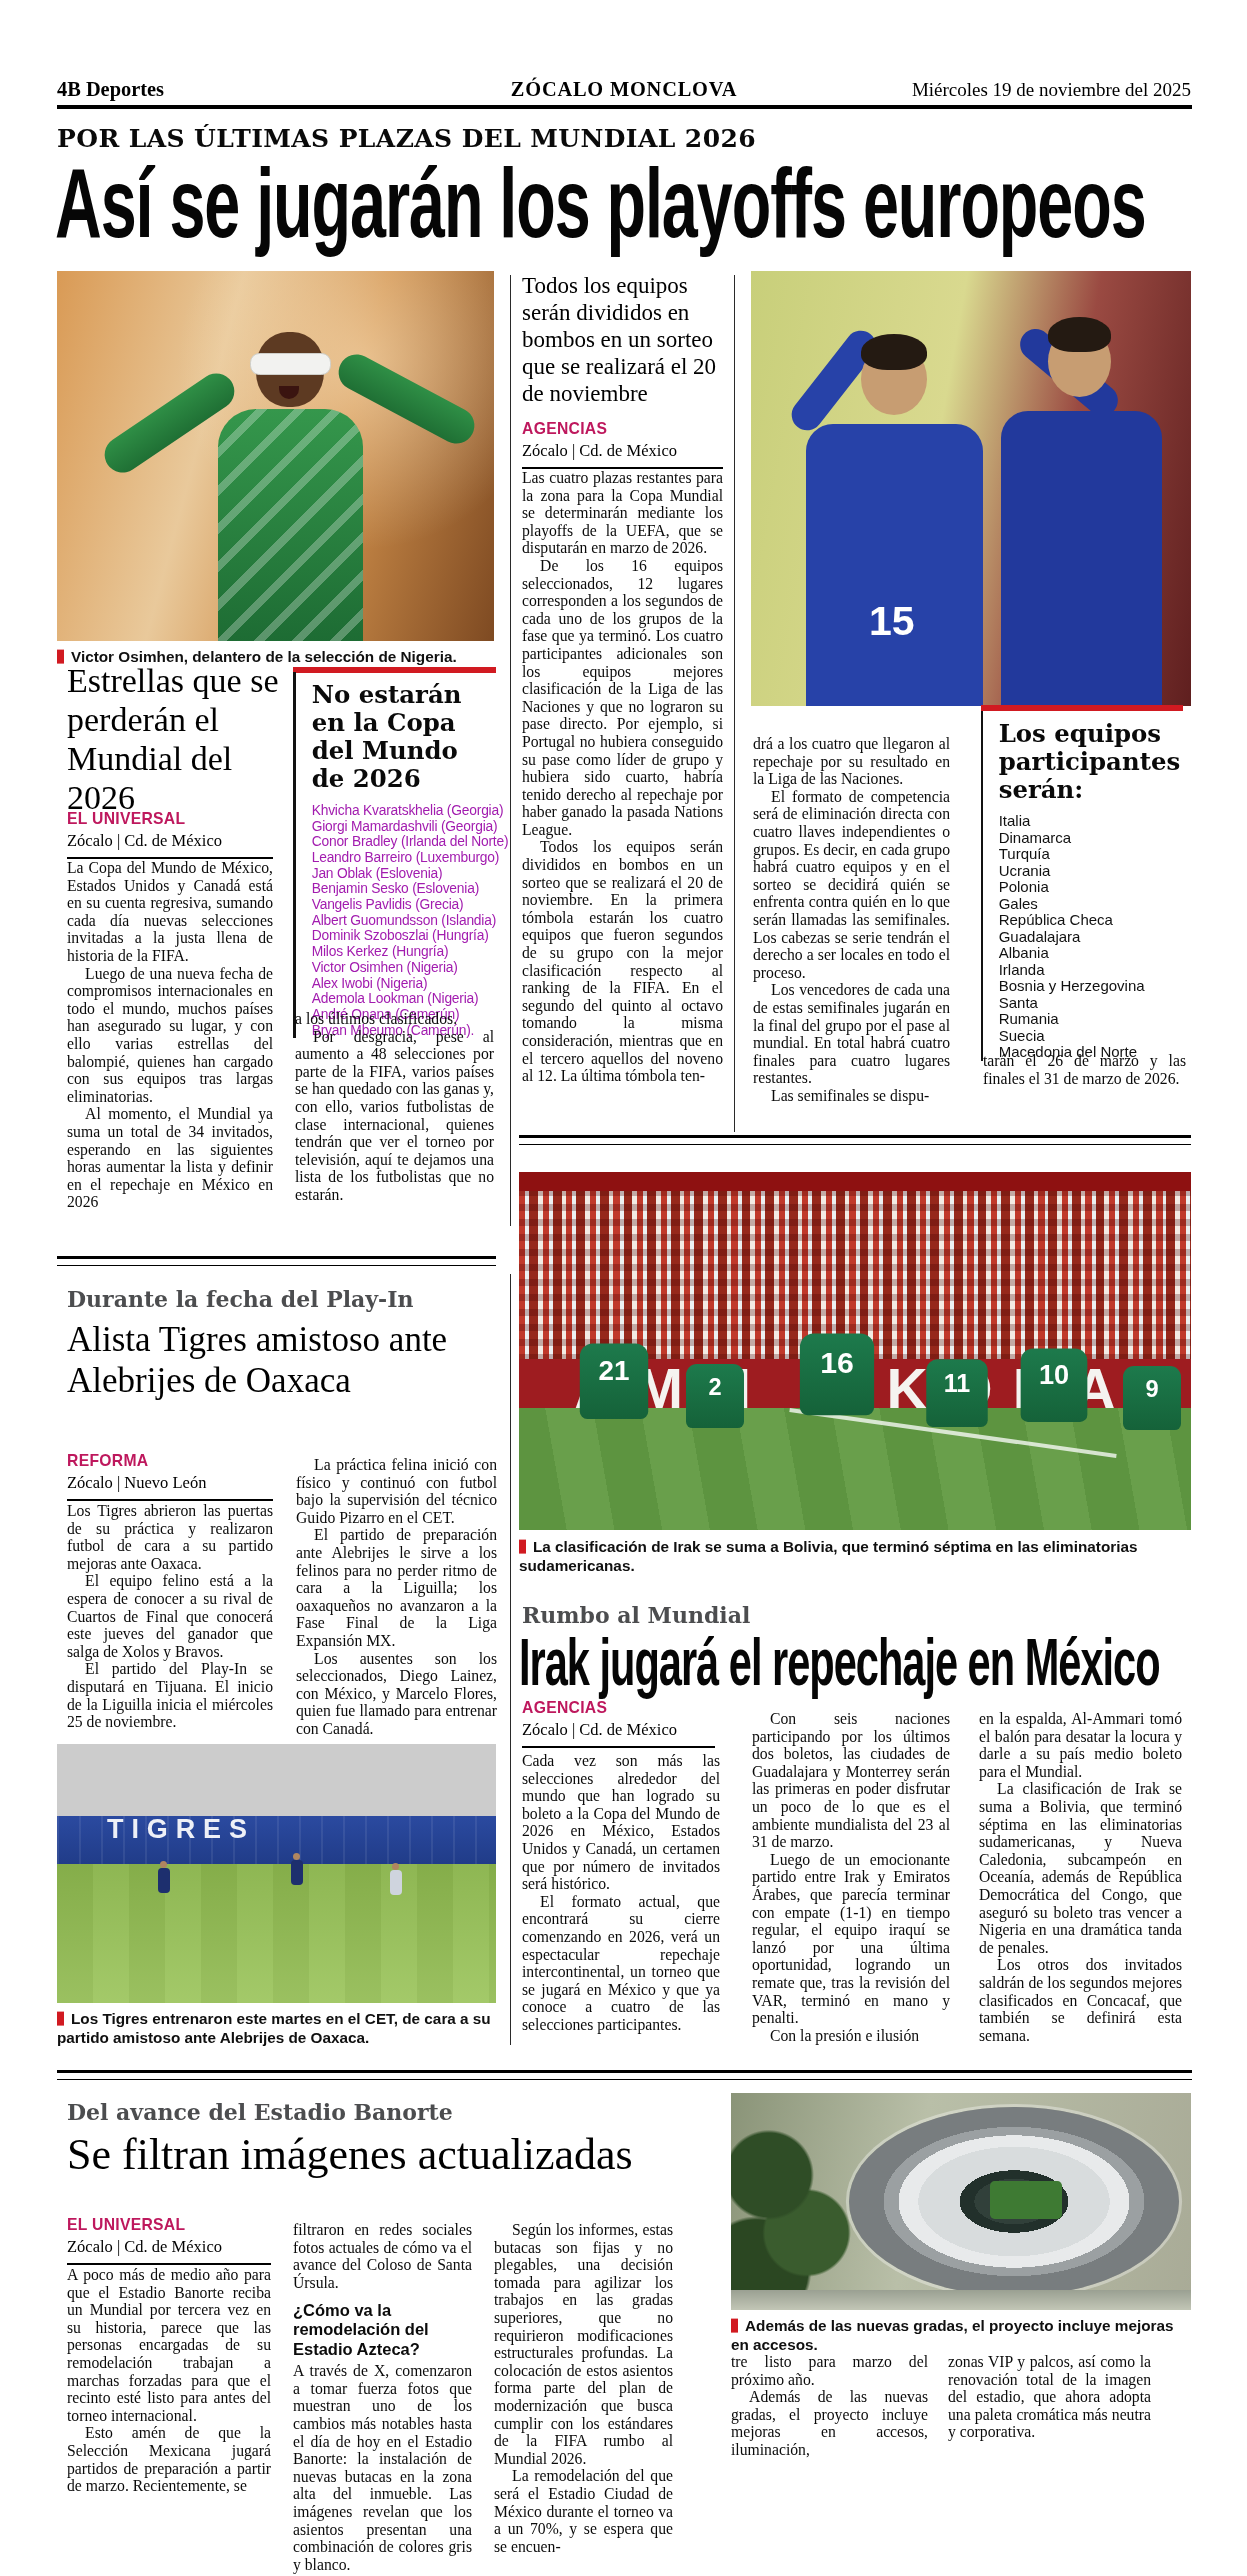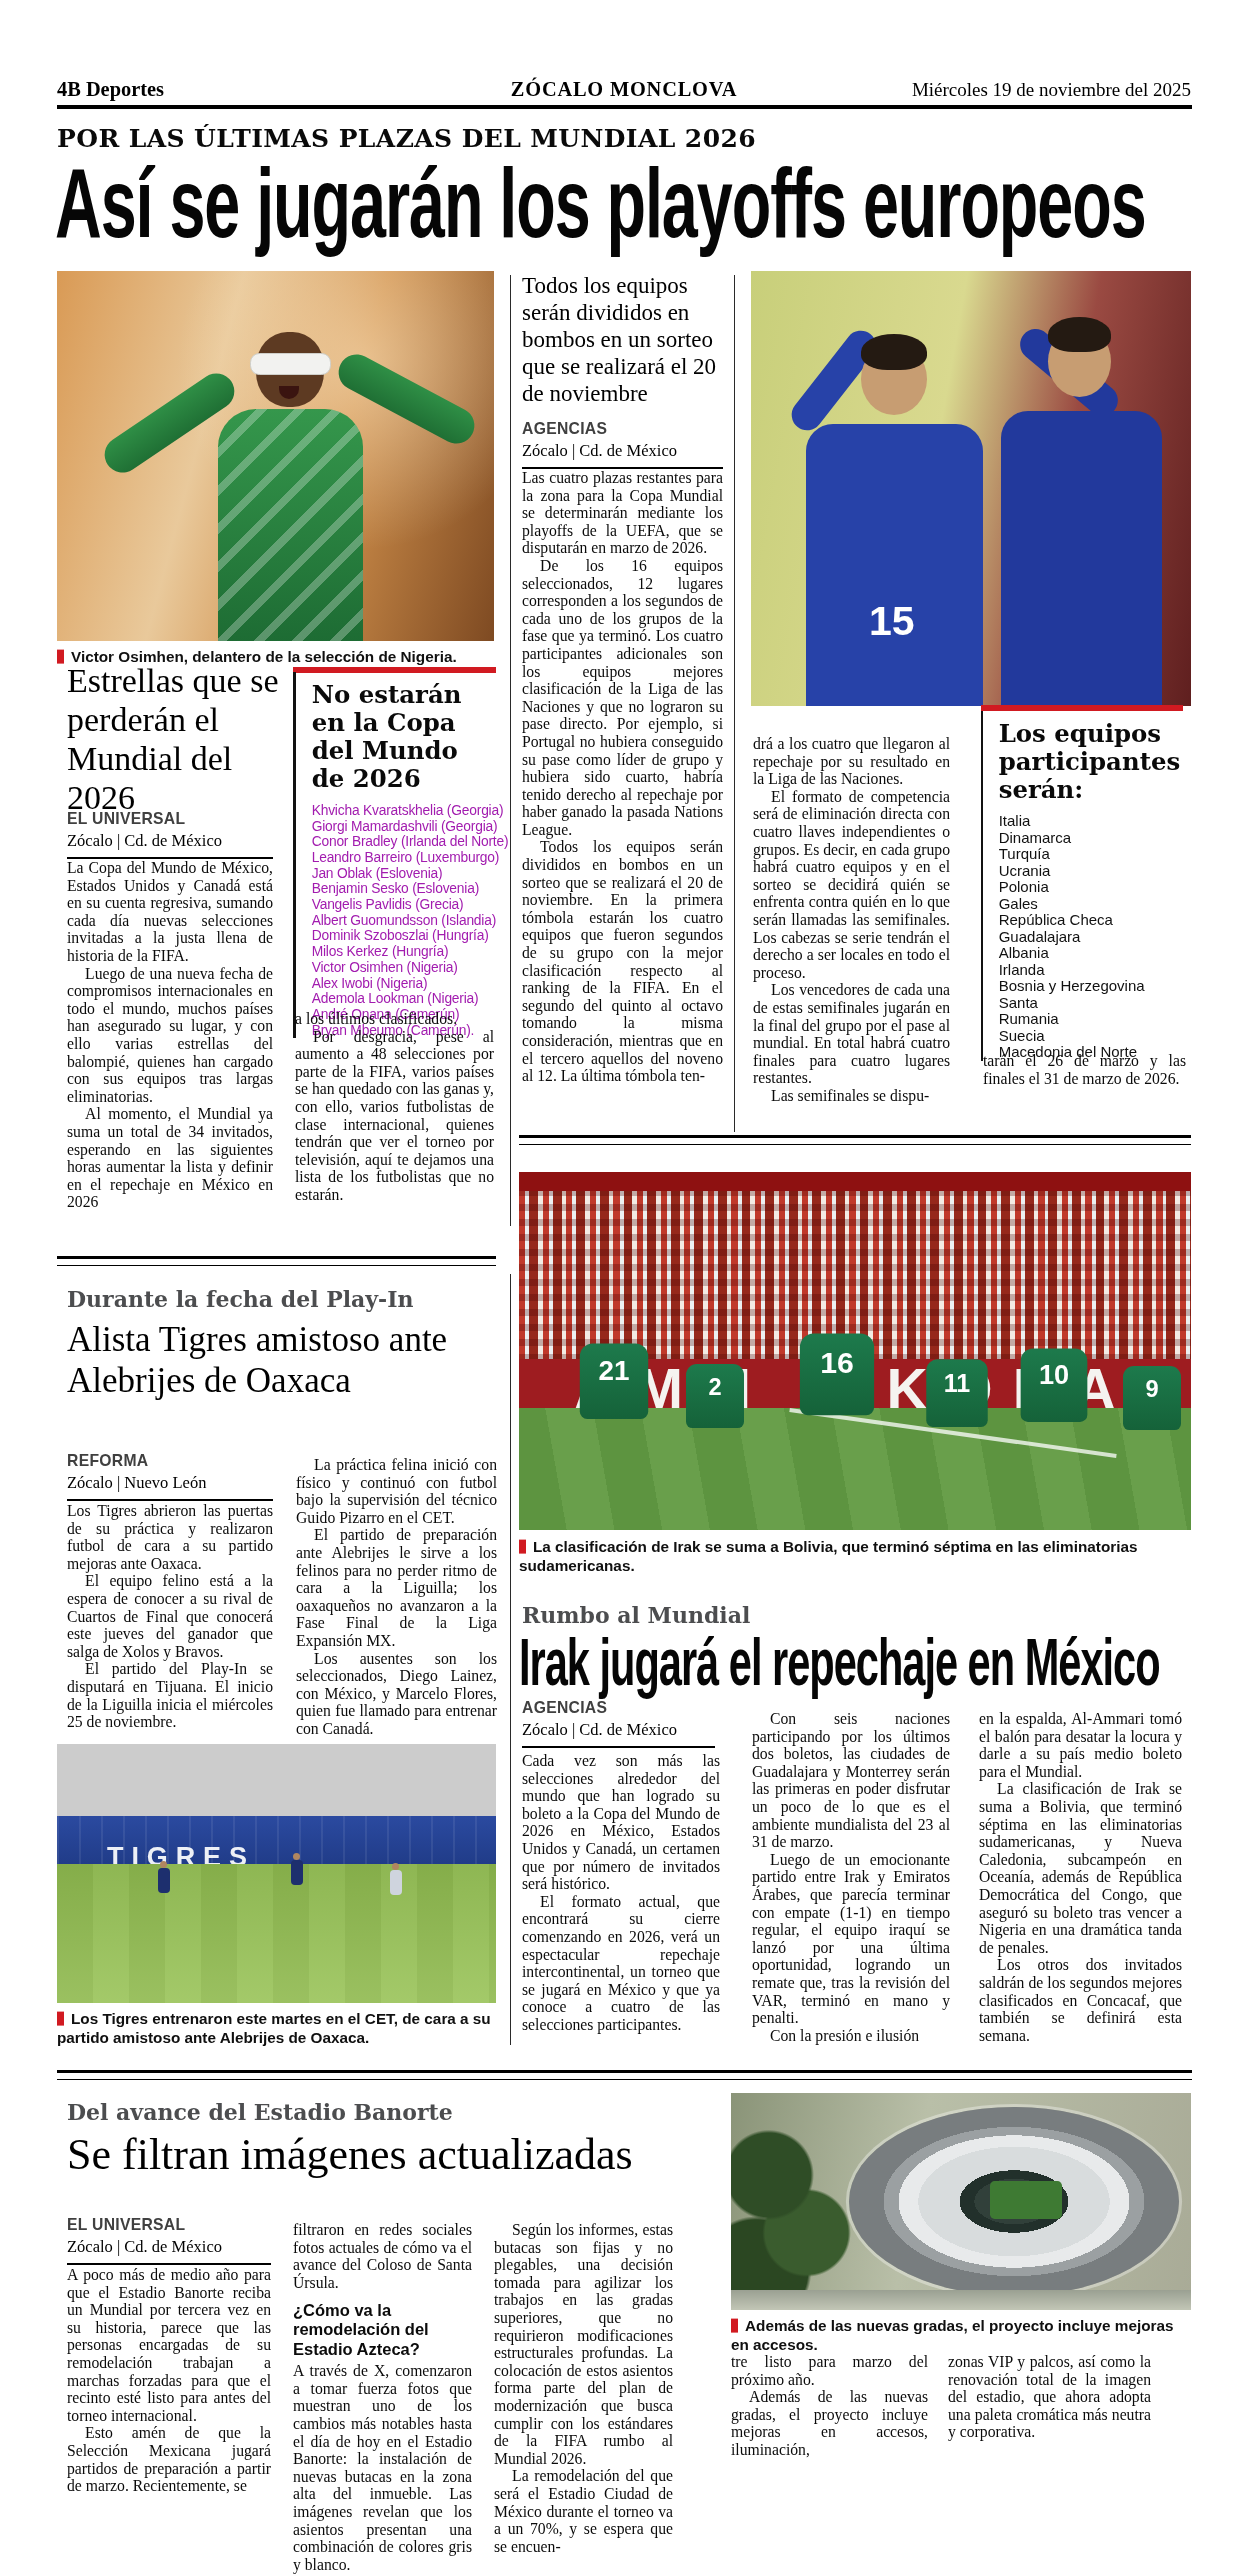--- a/index.html
+++ b/index.html
@@ -10,21 +10,21 @@
   .hdr-date{position:absolute;font:400 19px/1 "Liberation Serif",serif;color:#000;}
   .hdr-rule{position:absolute;background:#000;}
   
   .kicker-black{position:absolute;font:700 25px/1.05 "DejaVu Serif",serif;color:#0a0a0a;letter-spacing:0.4px;white-space:nowrap;}
   .kicker-gray{position:absolute;font:700 22px/1.05 "DejaVu Serif",serif;color:#4c4d4f;white-space:nowrap;}
   .mega{position:absolute;font-family:"Liberation Sans",sans-serif;font-weight:700;color:#060606;white-space:nowrap;}
   .squeeze{display:inline-block;transform-origin:0 62%;letter-spacing:-1.6px;}
   .serif-head{position:absolute;font-family:"Liberation Serif",serif;font-weight:400;color:#000;}
   
   .byline{position:absolute;}
-  .byline .src{font:700 15.7px/1.05 "Liberation Sans",sans-serif;color:#404040;letter-spacing:0.3px;}
+  .byline .src{font:700 15.7px/1.05 "Liberation Sans",sans-serif;color:#be185d;letter-spacing:0.3px;}
   .byline .place{font:400 16.5px/1.2 "Liberation Serif",serif;margin-top:3.1px;color:#000;}
   .byline .brule{height:1.6px;background:#000;margin-top:7px;}
   
   .bodycol{position:absolute;font:400 15.7px/17.6px "Liberation Serif",serif;text-align:justify;color:#0b0b0b;}
   .bodycol p{margin:0;}
   .bodycol p + p{text-indent:1.15em;}
   .first-indent p:first-child{text-indent:1.15em;}
   .subhead{font:700 16.5px/1.18 "Liberation Sans",sans-serif;margin:9.4px 0 3.1px 0;text-align:left;}
   
   .caption{position:absolute;font:700 15.3px/1.22 "Liberation Sans",sans-serif;color:#101010;text-align:left;}
@@ -83,21 +83,21 @@
       background:
         radial-gradient(circle at 15% 80%, #3c5c2a 0 28%, transparent 30%),
         radial-gradient(circle at 45% 60%, #3351221 0 0, transparent 0),
         radial-gradient(circle at 55% 90%, #41652e 0 30%, transparent 32%),
         radial-gradient(circle at 85% 70%, #355526 0 26%, transparent 28%),
         linear-gradient(#4a6a35,#2e4a22);}
   .tg-wall{position:absolute;left:0;top:72px;width:100%;height:55px;
       background:
         repeating-linear-gradient(90deg, rgba(255,255,255,.08) 0 2.4px, transparent 2.4px 22px),
         linear-gradient(#2b4aa0,#1f3a85);
-      display:flex;align-items:flex-end;}
+      display:flex;align-items:flex-start;}
   .tg-wall span{color:rgba(255,255,255,.92);font:700 27px/1 "Liberation Sans",sans-serif;letter-spacing:7.9px;margin-left:50px;}
   .tg-grass{position:absolute;left:0;top:120px;width:100%;height:140px;
       background:
         linear-gradient(rgba(0,0,0,.06),rgba(255,255,230,.12)),
         repeating-linear-gradient(90deg,#8db84e 0 36px,#97c258 36px 72px);}
   .tgp{position:absolute;width:11.8px;height:25px;border-radius:3.9px;background:#1d2f6e;}
   .tgp::after{content:"";position:absolute;left:2.4px;top:-7px;width:7px;height:7px;border-radius:50%;background:#b08660;}
   
   .ph-est{background:linear-gradient(100deg,#8a9478,#b9bfa8 40%,#a9ab97);}
   .est-trees{position:absolute;left:0;top:23.6px;width:126px;height:193px;

